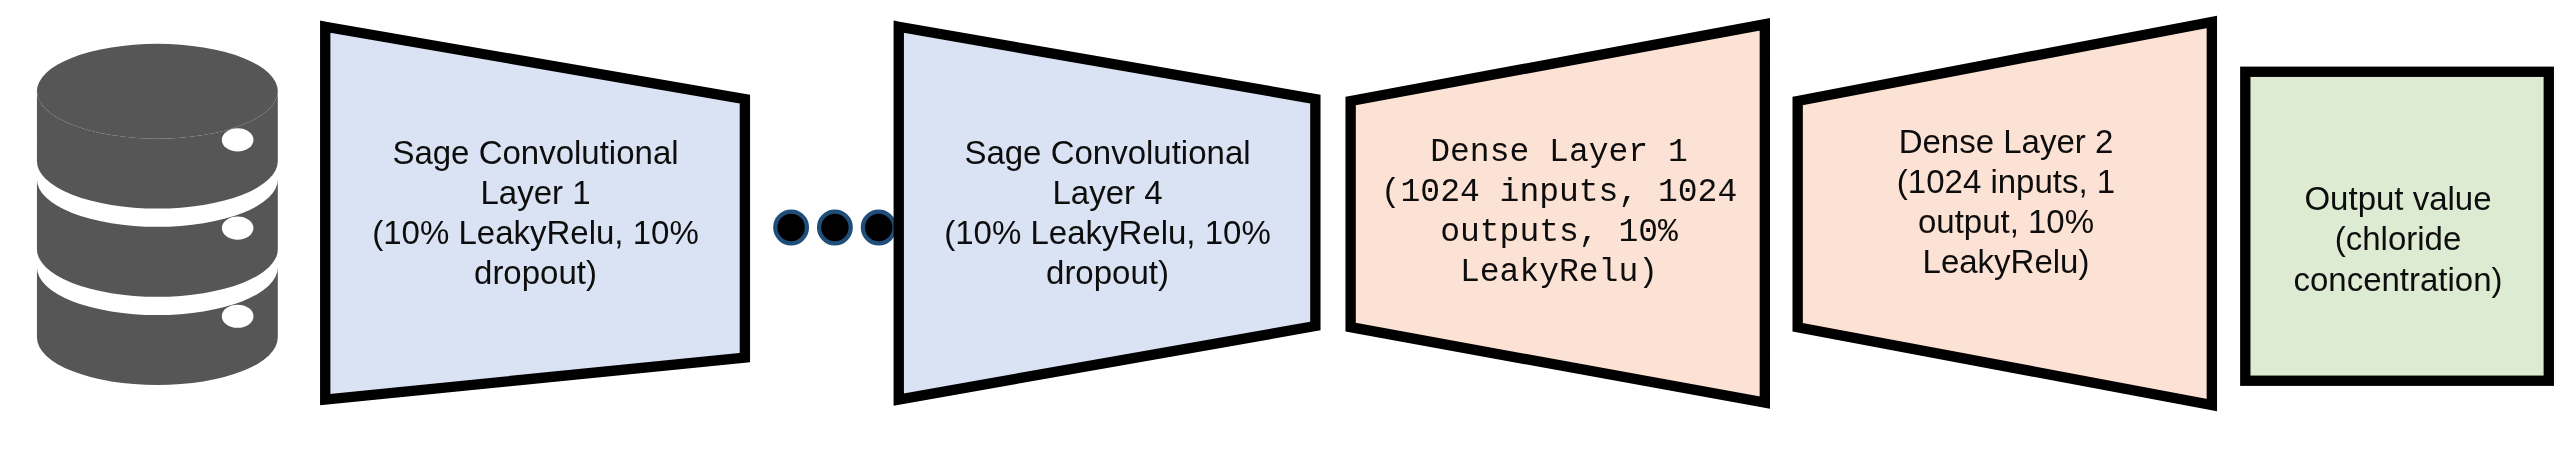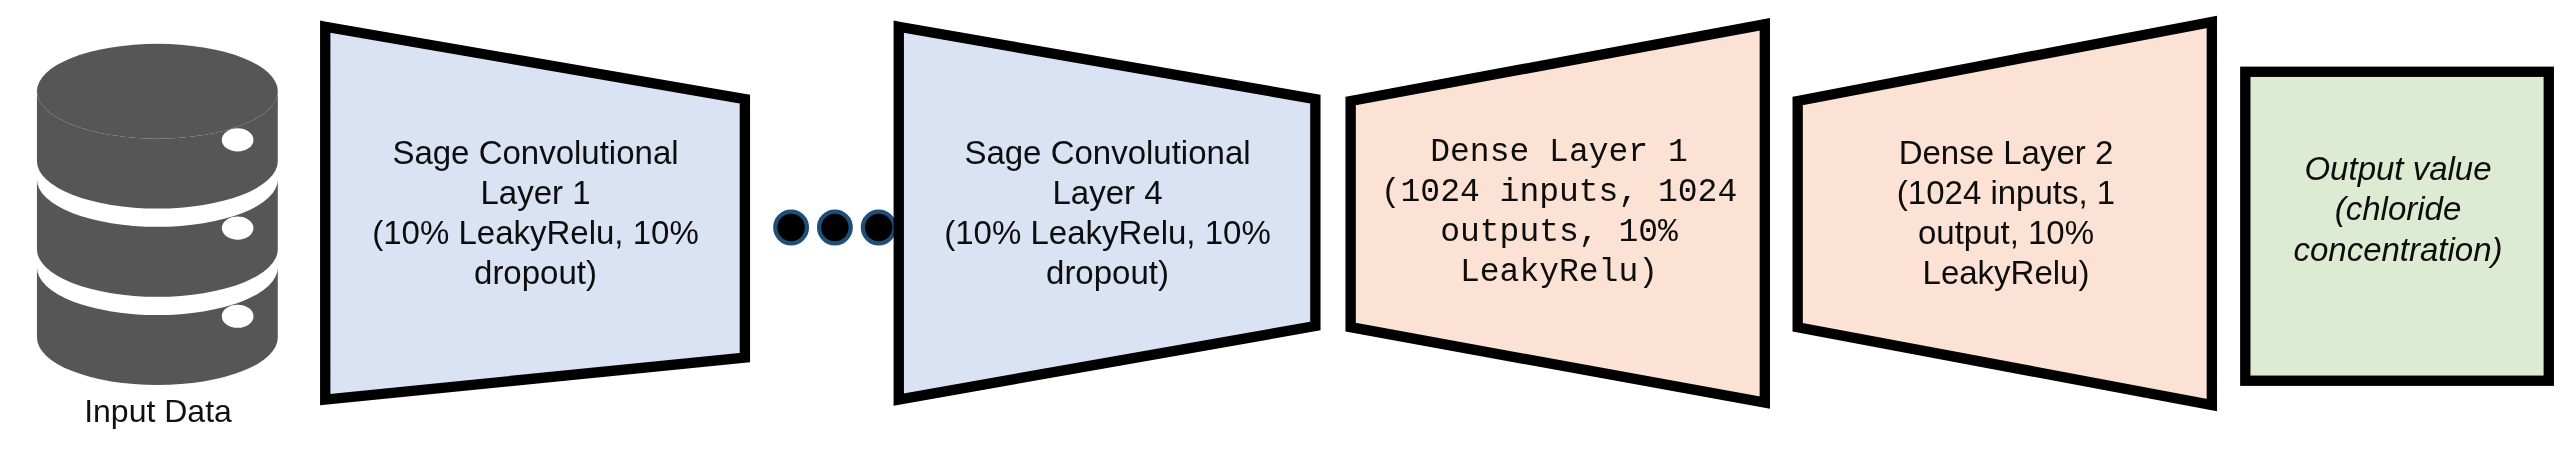--- a/index.html
+++ b/index.html
@@ -82,40 +82,39 @@
 
     <polygon points="1477,44 2162,163 2162,536 1477,657" fill="#dae3f3" stroke="#000000" stroke-width="17" stroke-linejoin="miter"></polygon>
 
     <polygon points="2220,166 2901,40 2901,662 2220,538" fill="#fbe2d5" stroke="#000000" stroke-width="17" stroke-linejoin="miter"></polygon>
 
     <polygon points="2955,166 3636,36 3636,666 2955,538" fill="#fbe2d5" stroke="#000000" stroke-width="17" stroke-linejoin="miter"></polygon>
 
     <rect x="3691" y="118" width="499" height="508" fill="#ddebd3" stroke="#000000" stroke-width="17"></rect>
   </svg>
 
-  <div class="icon-caption" style="left:18px; top:394px; width:280px;">Input Data</div>
 
   <div class="shape-label" style="left:341px; top:79px; width:389px; height:268px;">Sage Convolutional
 Layer 1
 (10% LeakyRelu, 10%
 dropout)</div>
 
   <div class="shape-label" style="left:913px; top:79px; width:389px; height:268px;">Sage Convolutional
 Layer 4
 (10% LeakyRelu, 10%
 dropout)</div>
 
   <div class="shape-label" style="left:1366px; top:79px; width:386px; height:268px;font-family:Liberation Mono, monospace;">Dense Layer 1
 (1024 inputs, 1024
 outputs, 10%
 LeakyRelu)</div>
 
-  <div class="shape-label" style="left:1813px; top:79px; width:386px; height:268px;">Dense Layer 2
+  <div class="shape-label" style="left:1813px; top:68px; width:386px; height:268px;">Dense Layer 2
 (1024 inputs, 1
 output, 10%
 LeakyRelu)</div>
 
-  <div class="shape-label" style="left:2255px; top:62px; width:286px; height:295px;font-style:italic;">Output value
+  <div class="shape-label" style="left:2255px; top:92px; width:286px; height:295px;">Output value
 (chloride
 concentration)</div>
 
 </div>
 
 
 </body></html>

